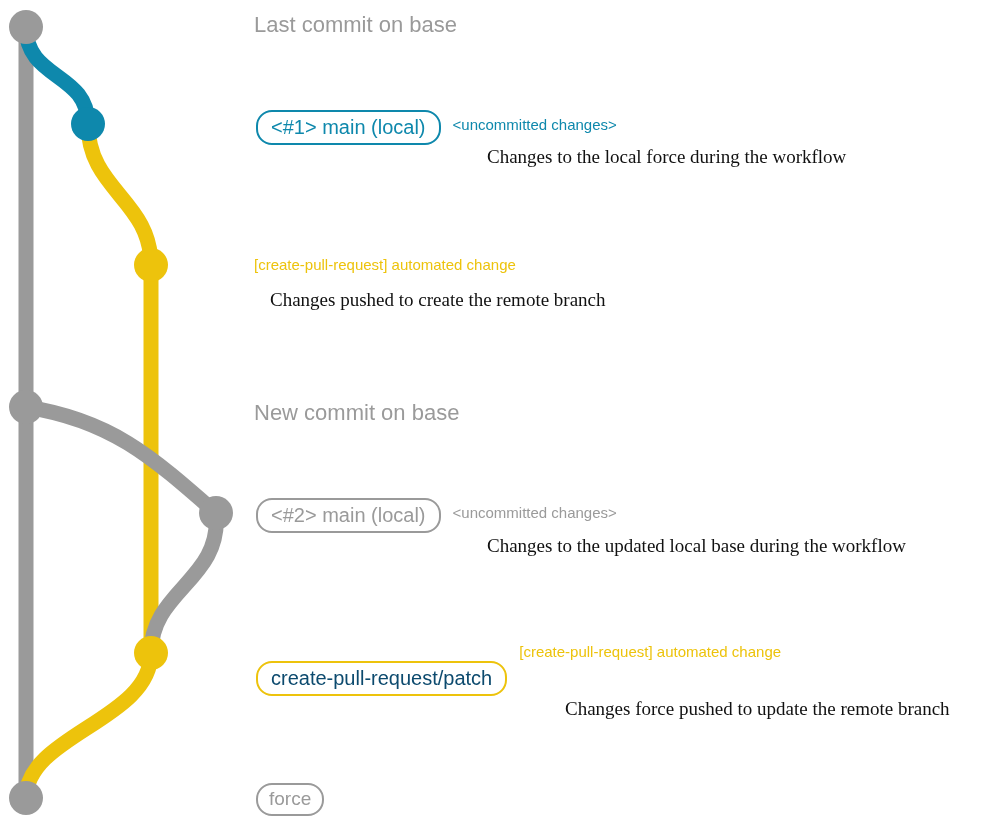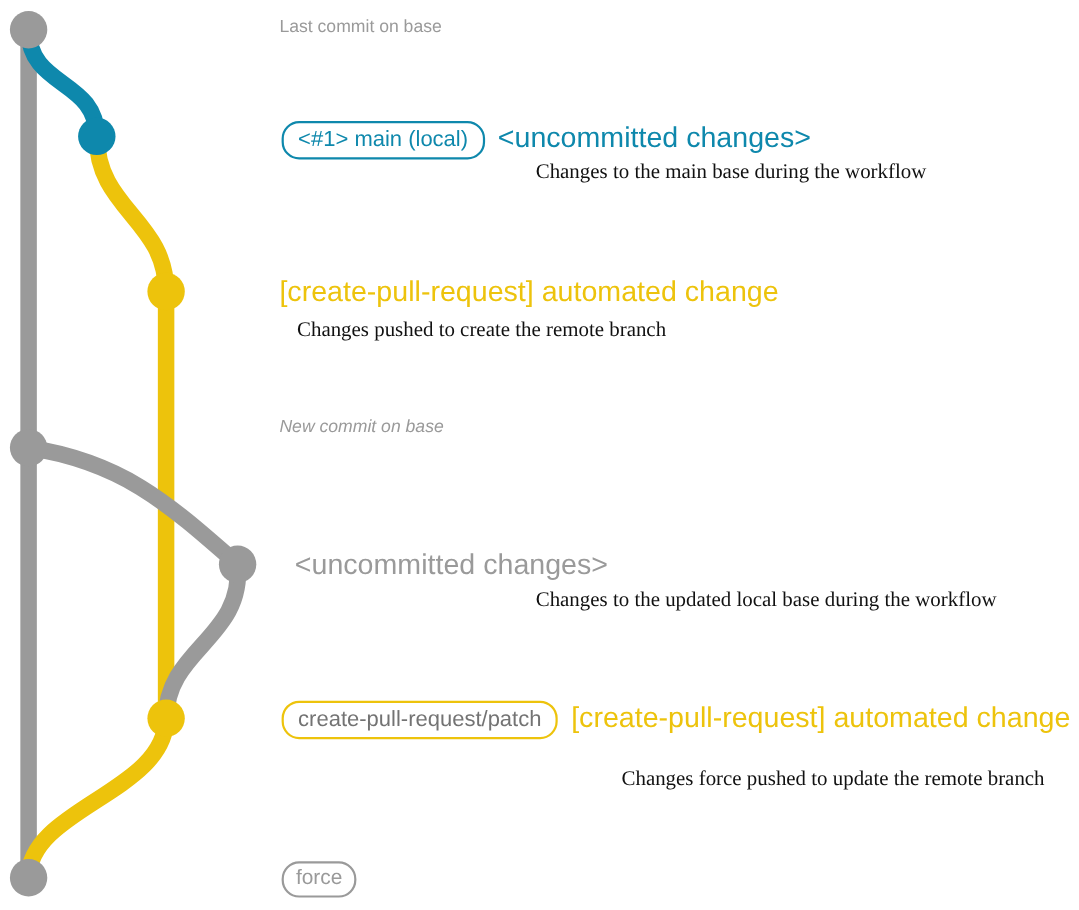--- a/index.html
+++ b/index.html
@@ -33,49 +33,49 @@
     border: 2px solid #9a9a9a;
     border-radius: 16px;
     padding: 3px 13px 4px 13px;
     font-size: 20px;
     line-height: 24px;
     color: #9a9a9a;
     background: #ffffff;
     font-family: "Liberation Sans", sans-serif;
   }
   .chip.blue { border-color: #0e88ac; color: #0e88ac; }
-  .chip.yellow { border-color: #edc30c; color: #737373; }
+  .chip.yellow { border-color: #edc30c; color: #0c4a6e; margin-top: 24px; }
   .chip.gray { border-color: #9a9a9a; color: #9a9a9a; }
   .chip.small {
     font-size: 19px;
     padding: 2px 11px 3px 11px;
     border-width: 2px;
   }
   .subject {
-    font-size: 26px;
+    font-size: 15px;
     line-height: 26px;
     font-family: "Liberation Sans", sans-serif;
     padding-top: 2px;
   }
   .subject.blue { color: #0e88ac; }
   .subject.yellow { color: #edc30c; }
   .subject.gray { color: #9a9a9a; }
   .subject.standalone { padding-top: 0; }
   .desc {
     font-family: "Liberation Serif", serif;
     font-size: 19px;
     line-height: 23px;
     color: #111111;
     position: absolute;
     white-space: nowrap;
   }
   .headline {
     position: absolute;
     font-family: "Liberation Sans", sans-serif;
-    font-size: 16px;
+    font-size: 22px;
     line-height: 26px;
     color: #9a9a9a;
     white-space: nowrap;
   }
   .chip-gap { width: 12px; display: inline-block; }
 </style>
 </head>
 <body>
 
 <svg id="graph-svg" viewBox="0 0 981 827" xmlns="http://www.w3.org/2000/svg">
@@ -109,30 +109,31 @@
   </g>
 </svg>
 
 <div class="headline" style="left:254px; top:12px;">Last commit on base</div>
 
 <div class="row" style="left:256px; top:110px;">
   <span class="chip blue">&lt;#1&gt; main (local)</span>
   <span class="chip-gap"></span>
   <span class="subject blue">&lt;uncommitted changes&gt;</span>
 </div>
-<div class="desc" style="left:487px; top:145px;">Changes to the main base during the workflow</div>
+<div class="desc" style="left:487px; top:145px;">Changes to the local force during the workflow</div>
 
 <div class="row" style="left:254px; top:252px;">
   <span class="subject yellow standalone">[create-pull-request] automated change</span>
 </div>
 <div class="desc" style="left:270px; top:288px;">Changes pushed to create the remote branch</div>
 
-<div class="headline" style="left:254px; top:376px;font-style:italic;">New commit on base</div>
+<div class="headline" style="left:254px; top:400px;">New commit on base</div>
 
 <div class="row" style="left:256px; top:498px;">
+  <span class="chip gray">&lt;#2&gt; main (local)</span>
   <span class="chip-gap"></span>
   <span class="subject gray">&lt;uncommitted changes&gt;</span>
 </div>
 <div class="desc" style="left:487px; top:534px;">Changes to the updated local base during the workflow</div>
 
 <div class="row" style="left:256px; top:637px;">
   <span class="chip yellow">create-pull-request/patch</span>
   <span class="chip-gap"></span>
   <span class="subject yellow">[create-pull-request] automated change</span>
 </div>

